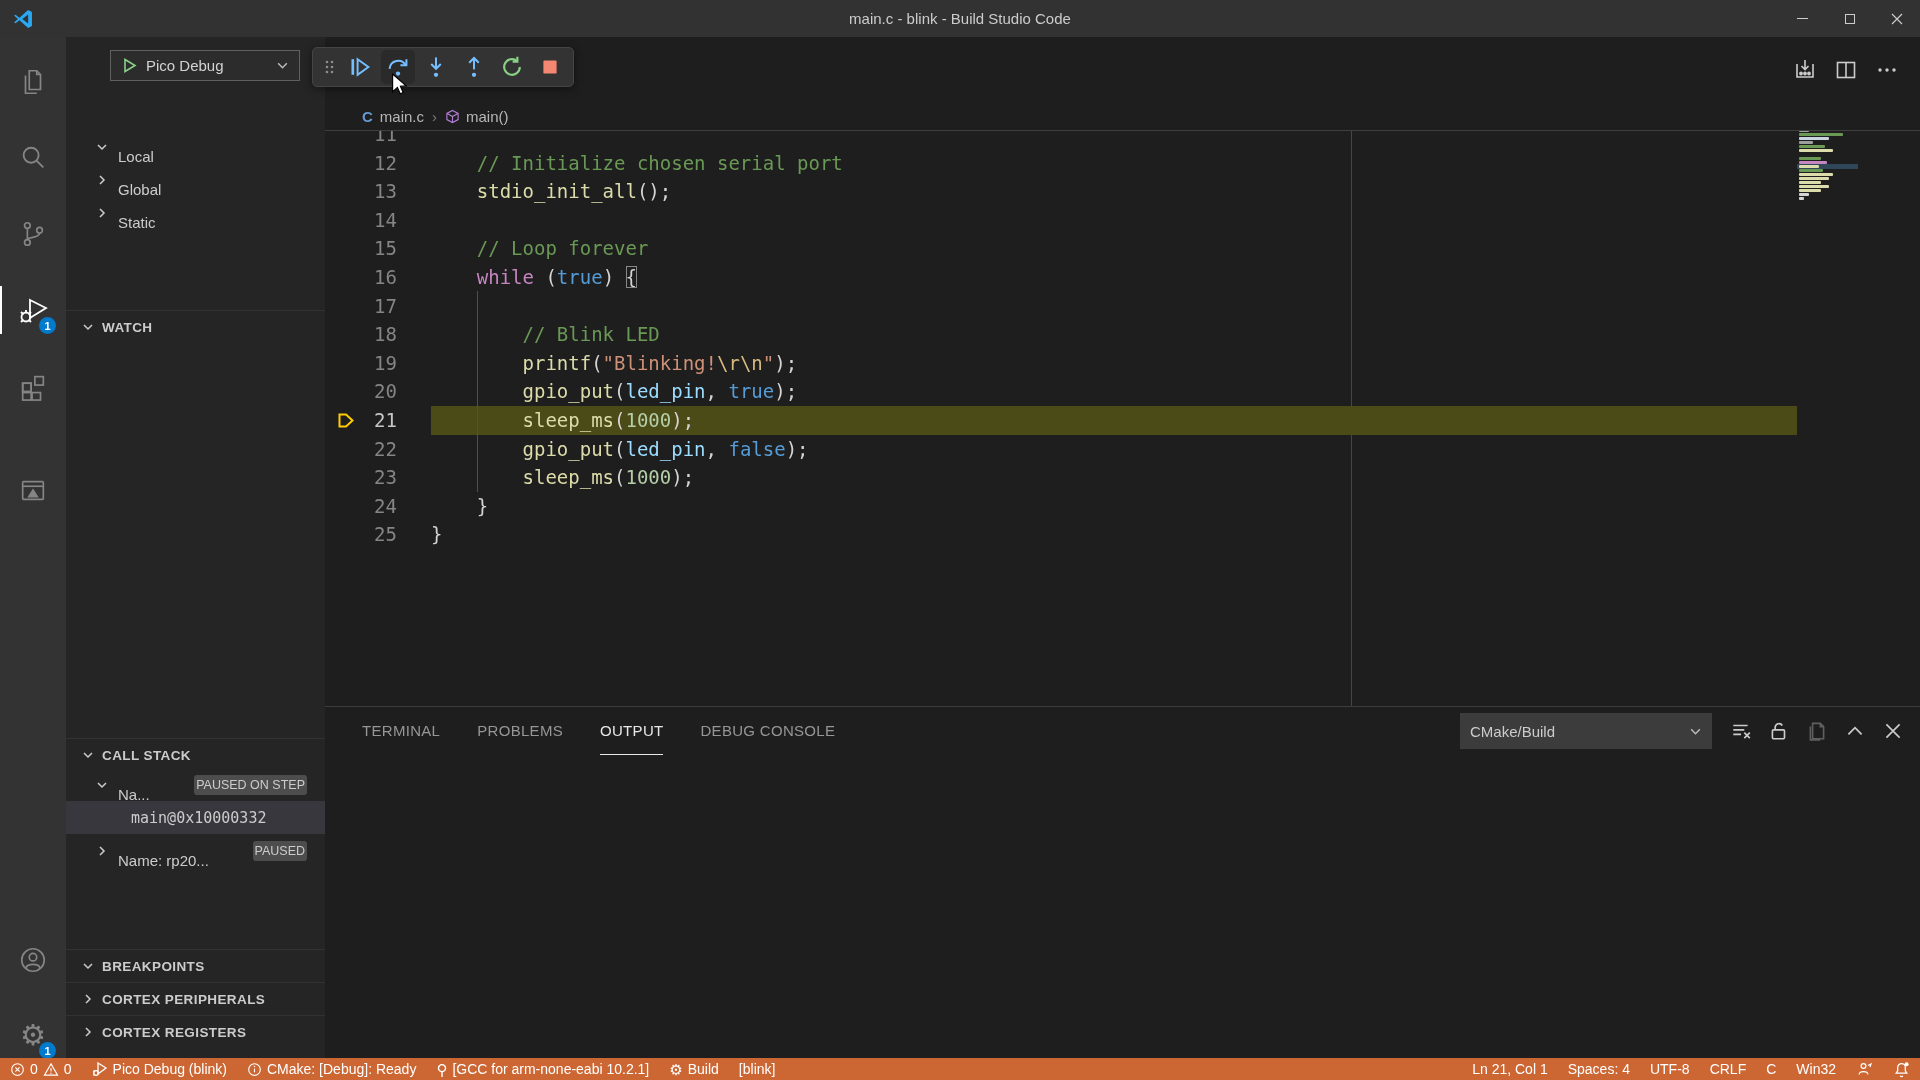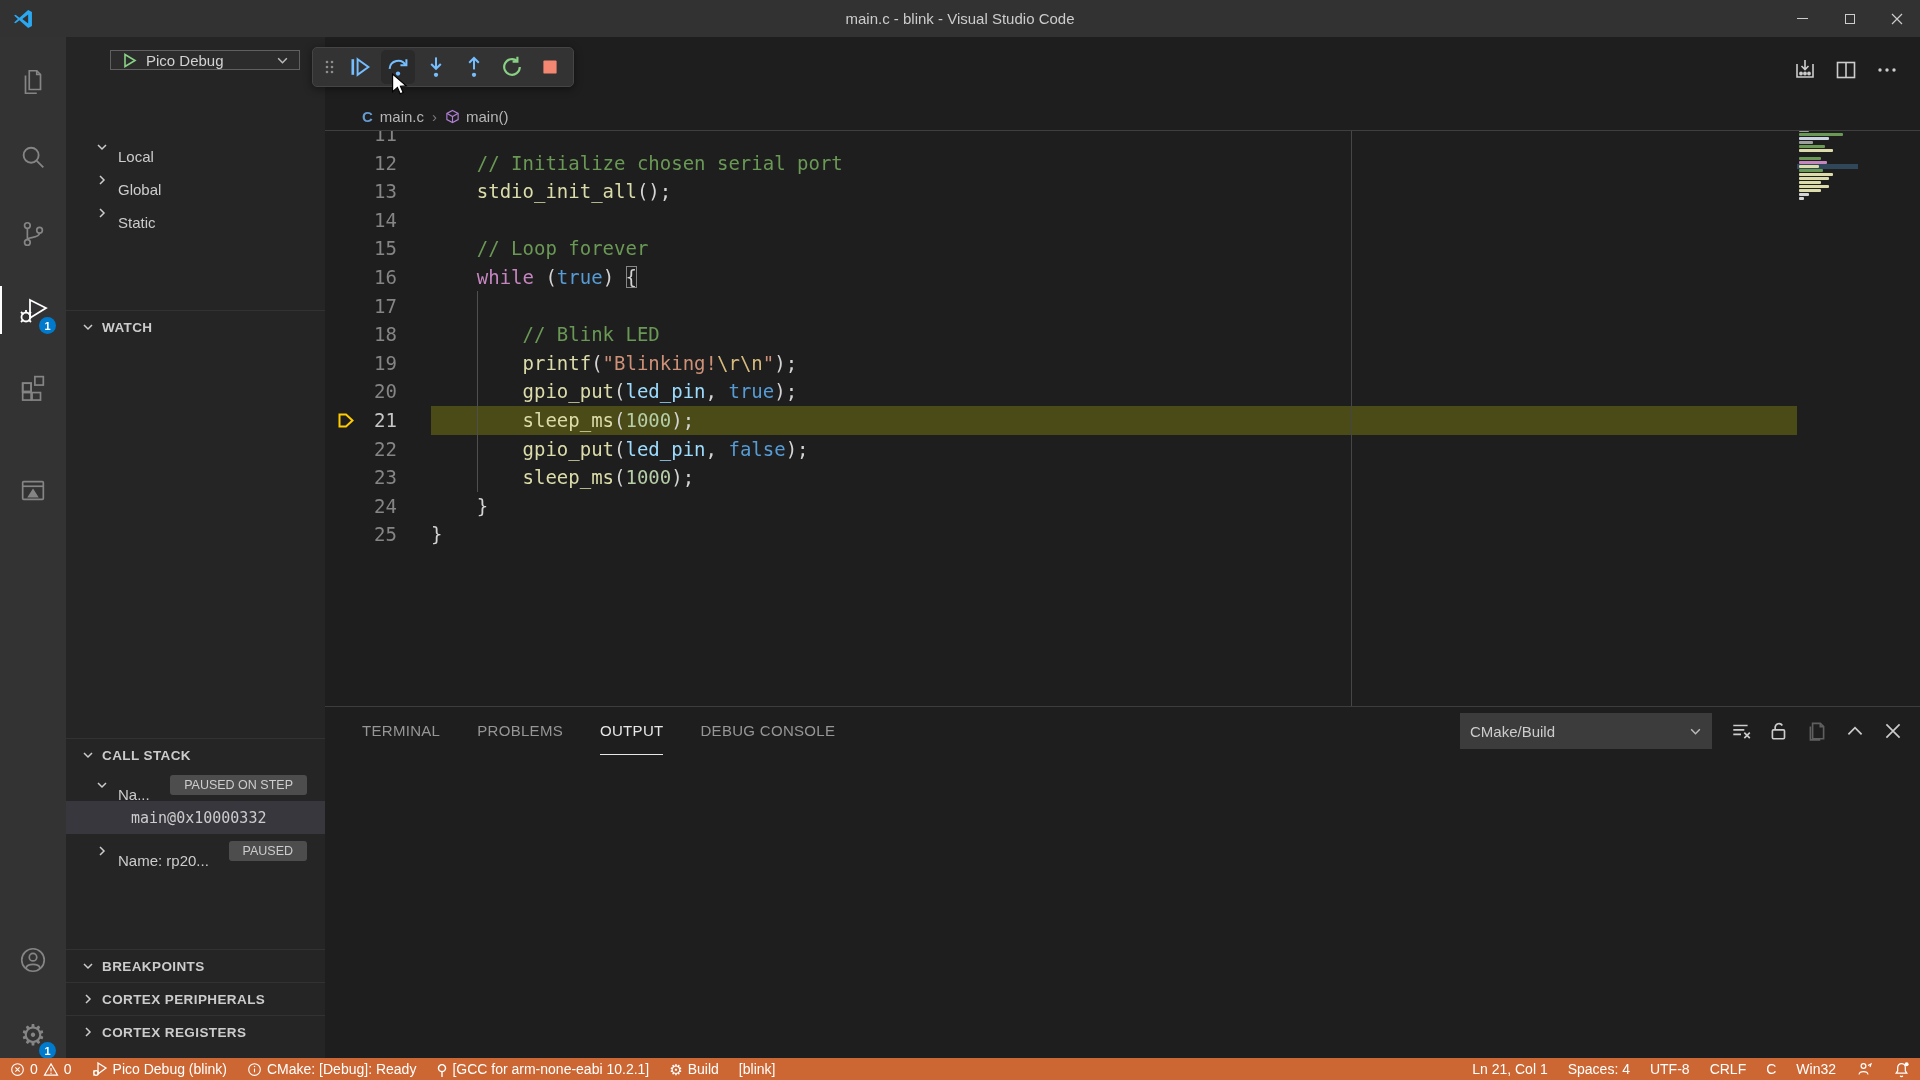--- a/index.html
+++ b/index.html
@@ -23,36 +23,36 @@
   .activitybar { position:absolute; left:0; top:37px; width:66px; height:1021px; background:#333333; }
   .ab-item { position:absolute; left:0; width:66px; height:64px; display:flex; align-items:center; justify-content:center; color:#858585; }
   .ab-item.active { color:#ffffff; }
   .ab-item.active::before { content:""; position:absolute; left:0; top:8px; bottom:8px; width:2px; background:#ffffff; }
   .ab-badge { position:absolute; right:10px; bottom:8px; min-width:17px; height:17px; border-radius:50%;
     background:#007acc; color:#fff; font-size:11px; font-weight:bold; display:flex; align-items:center; justify-content:center; }
   .gear-char { font-size:29px; line-height:1; }
 
   
   .sidebar { position:absolute; left:66px; top:37px; width:259px; height:1021px; background:#252526; color:#cccccc; }
-  .launch-bar { position:absolute; left:44px; top:13px; width:190px; height:20px; background:#2c2c2d;
+  .launch-bar { position:absolute; left:44px; top:13px; width:190px; height:31px; background:#2c2c2d;
     border:1px solid #606060; display:flex; align-items:center; }
   .launch-bar .play { margin:0 8px 0 10px; display:flex; }
   .launch-label { font-size:15px; color:#d2d2d2; flex:1; }
   .launch-chev { margin-right:10px; display:flex; }
   .section-header { position:absolute; left:0; width:259px; height:33px; display:flex; align-items:center;
     font-size:13.5px; font-weight:bold; letter-spacing:.4px; color:#cccccc; border-top:1px solid #313136; }
   .section-header .chev { position:absolute; left:16px; display:flex; }
   .section-header .hdr-label { margin-left:36px; }
   .tree-row { position:absolute; left:0; width:259px; height:33px; display:flex; align-items:center; font-size:15px; color:#cccccc; }
   .tree-row .chev { position:absolute; left:30px; display:flex; }
   .tree-row .row-label { margin-left:52px; white-space:nowrap;margin-top:20px; }
   .tree-row.selected { background:#37373d; }
   .frame-label { margin-left:65px; font-family:"DejaVu Sans Mono", monospace; font-size:15px; }
   .badge { position:absolute; right:18px; background:#4d4d4d; color:#cccccc; font-size:12.5px;
-    padding:3px 14px; border-radius:3px; white-space:nowrap; }
+    padding:3px 2px; border-radius:3px; white-space:nowrap; }
 
   
   .editor { position:absolute; left:325px; top:37px; width:1595px; height:669px; background:#1e1e1e; overflow:hidden; }
   .breadcrumbs { position:absolute; left:0; top:66px; width:100%; height:27px; background:#1e1e1e;
     display:flex; align-items:center; font-size:15px; color:#b6b6b6; z-index:5; }
   .bc-file-icon { margin-left:37px; margin-right:7px; color:#659ad2; font-weight:bold; font-size:15px; }
   .bc-sep { margin:0 8px; color:#7a7a7a; font-size:15px; }
   .bc-symbol-icon { margin-right:6px; display:flex; }
   .bc-shadow { position:absolute; left:0; top:93px; width:100%; height:1px; background:#3f3f3f; z-index:5; }
   .ruler { position:absolute; left:1026px; top:66px; bottom:0; width:1px; background:#464646; }
@@ -110,21 +110,21 @@
 <body>
 
 <div id="app">
 
   <div class="titlebar">
     <span class="vscode-logo">
       <svg width="22" height="22" viewBox="0 0 32 32">
           <path fill="#2aa8f2" d="M23.5 3 10.8 14.1 5.2 9.7 3 10.8 8.6 16 3 21.2l2.2 1.1 5.6-4.4L23.5 29l5.5-2.7V5.7L23.5 3zm0 6.4v13.2L15 16l8.5-6.6z"></path>
         </svg>
     </span>
-    <span class="window-title">main.c - blink - Visual Studio Code</span>
+    <span class="window-title">main.c - blink - Build Studio Code</span>
     <div class="win-controls">
       <span class="win-btn">
           <span class="min-glyph"></span>
         </span>
       <span class="win-btn">
           <span class="max-glyph"></span>
         </span>
       <span class="win-btn close">
         <svg width="12" height="12" viewBox="0 0 12 12">
             <path stroke="#cccccc" stroke-width="1.2" d="M1 1l10 10M11 1L1 11" fill="none"></path>

